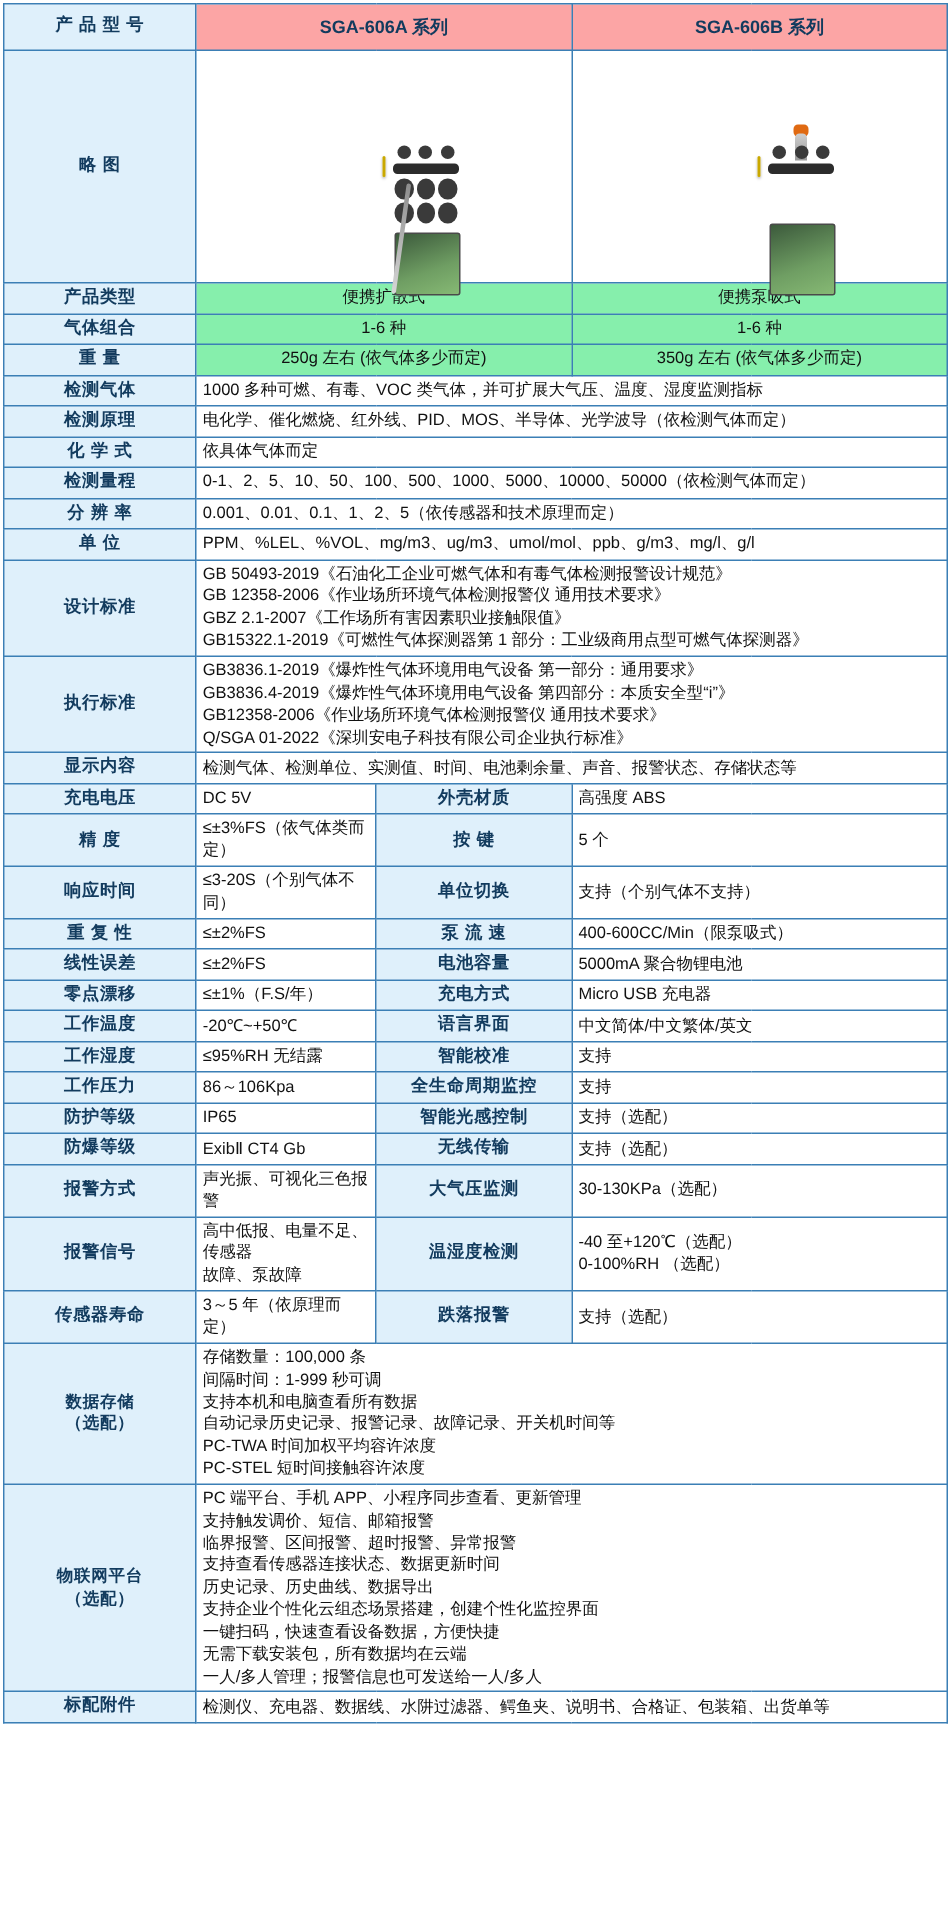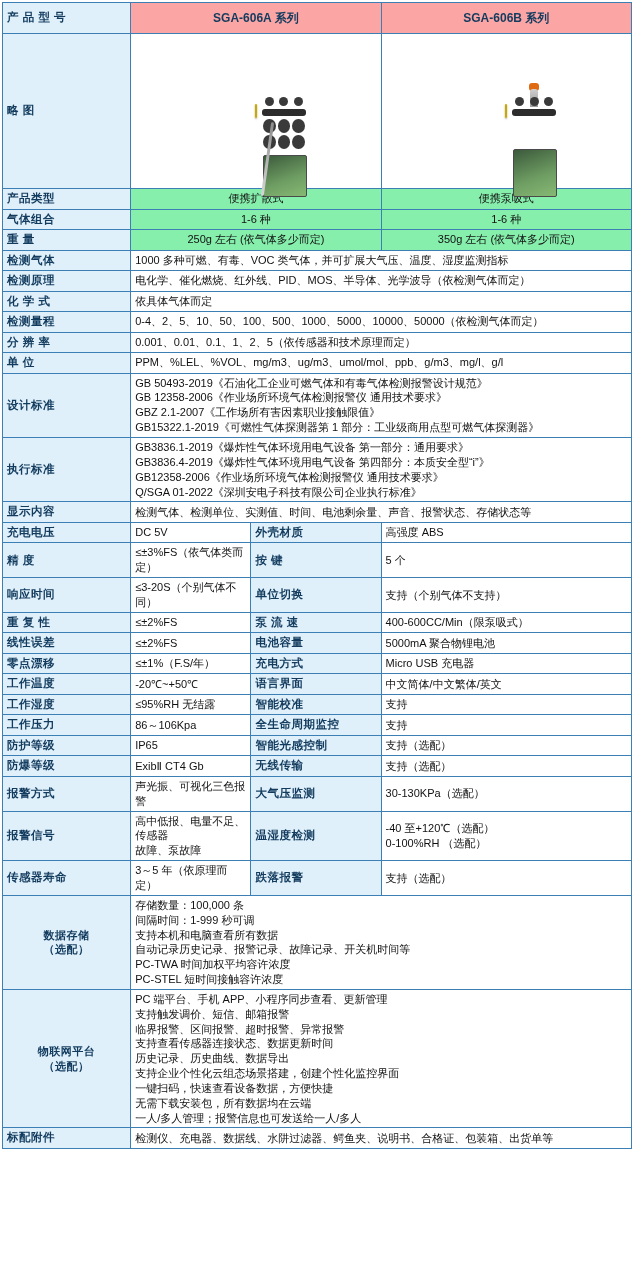--- a/index.html
+++ b/index.html
@@ -23,21 +23,21 @@
     color: #111;
   }
   table.spec td {
     border: 1px solid #3b7fb5;
     padding: 2px 4px;
     vertical-align: middle;
     line-height: 1.35;
   }
   .lbl {
     background: #dff0fb;
-    text-align: left;
+    text-align: center;
     font-weight: bold;
     color: #123b5e;
     font-size: 11.5px;
     letter-spacing: 0.5px;
   }
   .val {
     background: #ffffff;
     text-align: left;
     padding-left: 6px;
     font-size: 11px;
@@ -240,21 +240,21 @@
       <tr>
         <td class="lbl">检测原理</td>
         <td class="val" colspan="4">电化学、催化燃烧、红外线、PID、MOS、半导体、光学波导（依检测气体而定）</td>
       </tr>
       <tr>
         <td class="lbl">化 学 式</td>
         <td class="val" colspan="4">依具体气体而定</td>
       </tr>
       <tr>
         <td class="lbl">检测量程</td>
-        <td class="val" colspan="4">0-4、2、5、10、50、100、500、1000、5000、10000、50000（依检测气体而定）</td>
+        <td class="val" colspan="4">0-1、2、5、10、50、100、500、1000、5000、10000、50000（依检测气体而定）</td>
       </tr>
       <tr>
         <td class="lbl">分 辨 率</td>
         <td class="val" colspan="4">0.001、0.01、0.1、1、2、5（依传感器和技术原理而定）</td>
       </tr>
       <tr>
         <td class="lbl">单  位</td>
         <td class="val" colspan="4">PPM、%LEL、%VOL、mg/m3、ug/m3、umol/mol、ppb、g/m3、mg/l、g/l</td>
       </tr>
 

